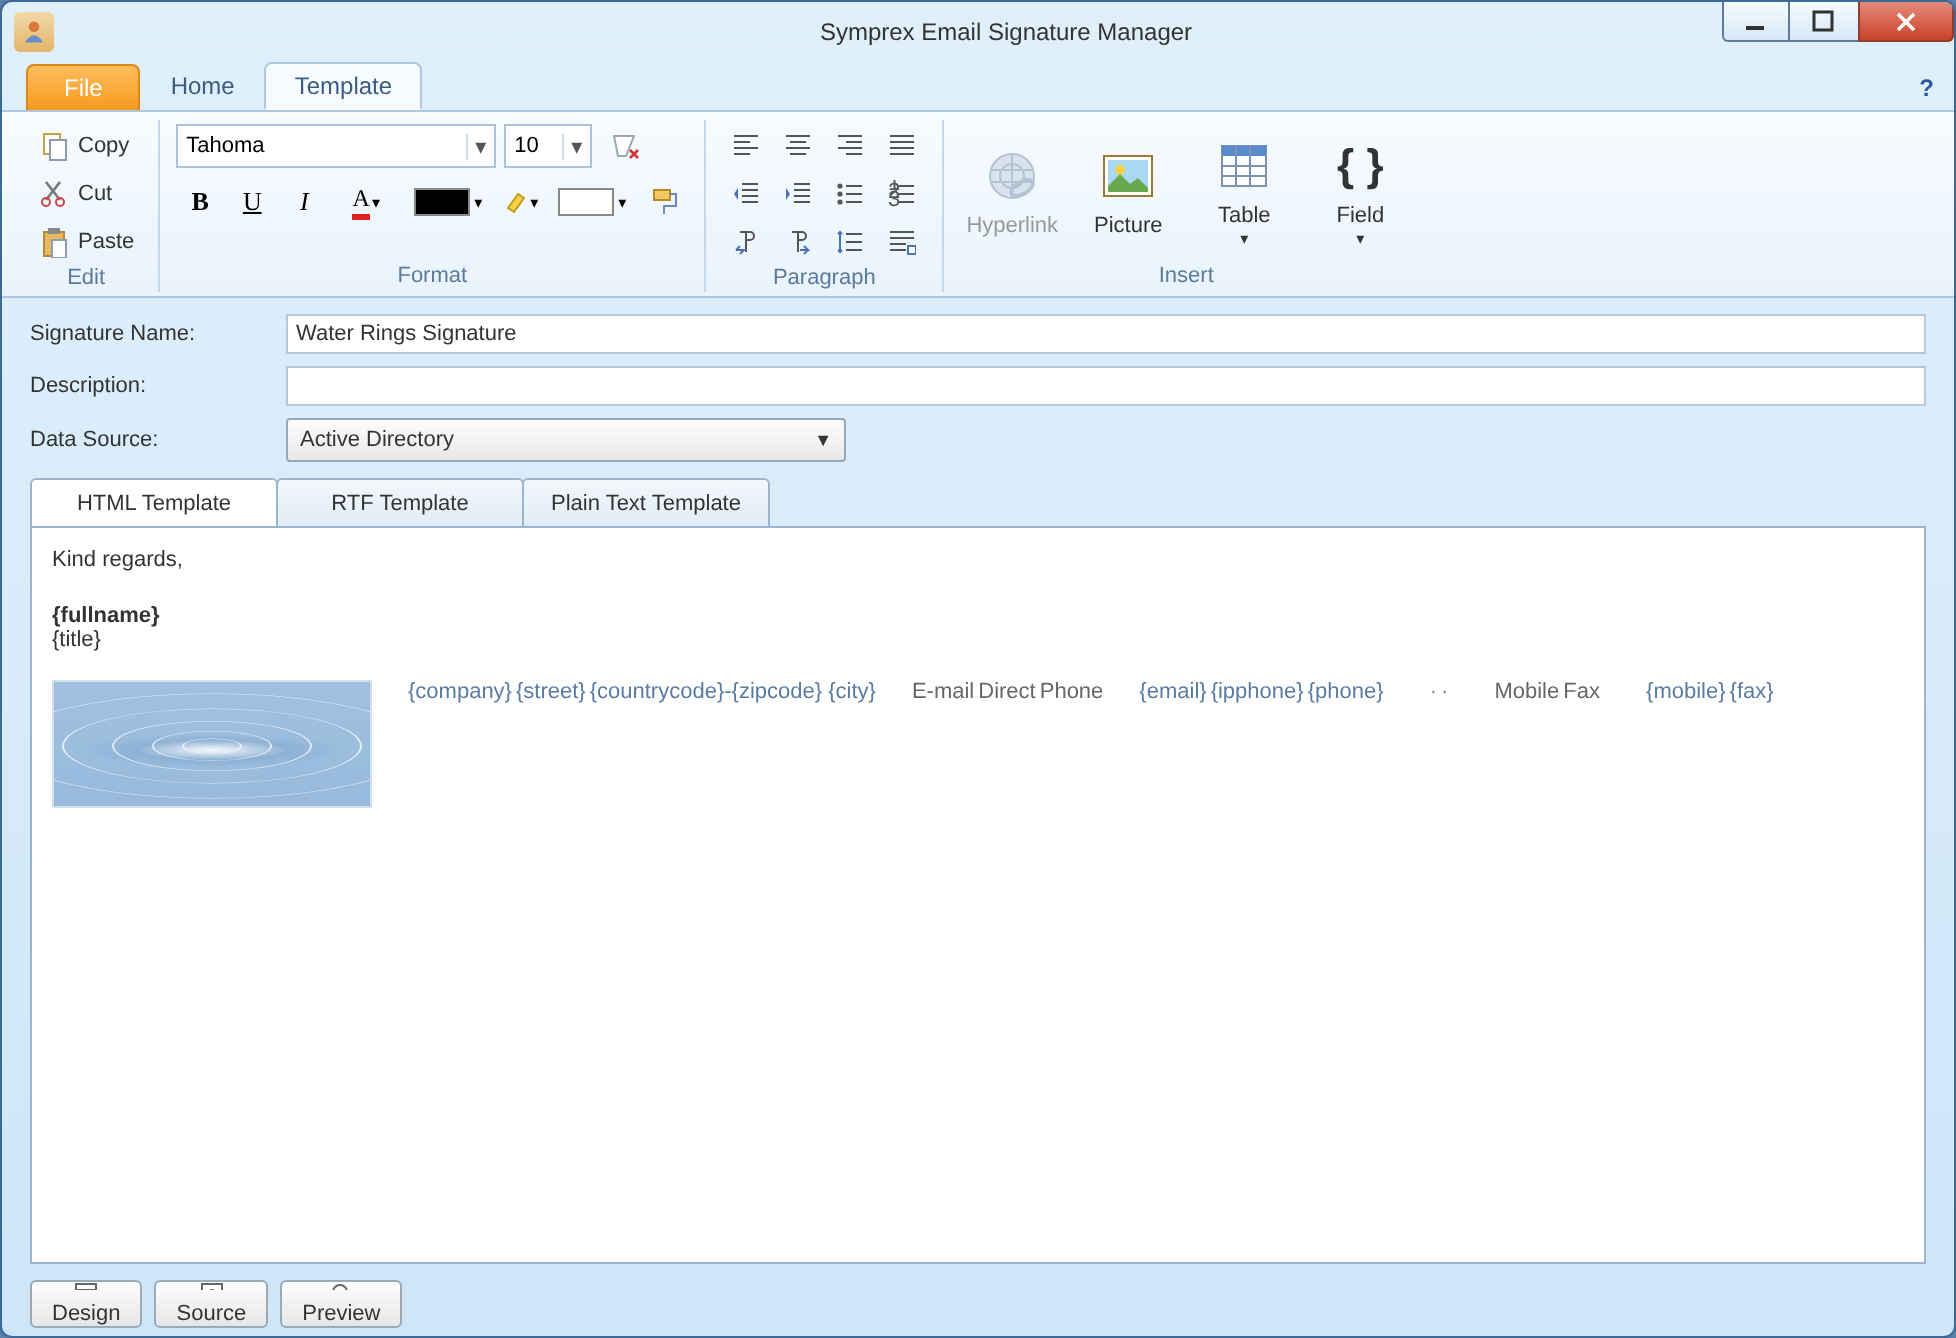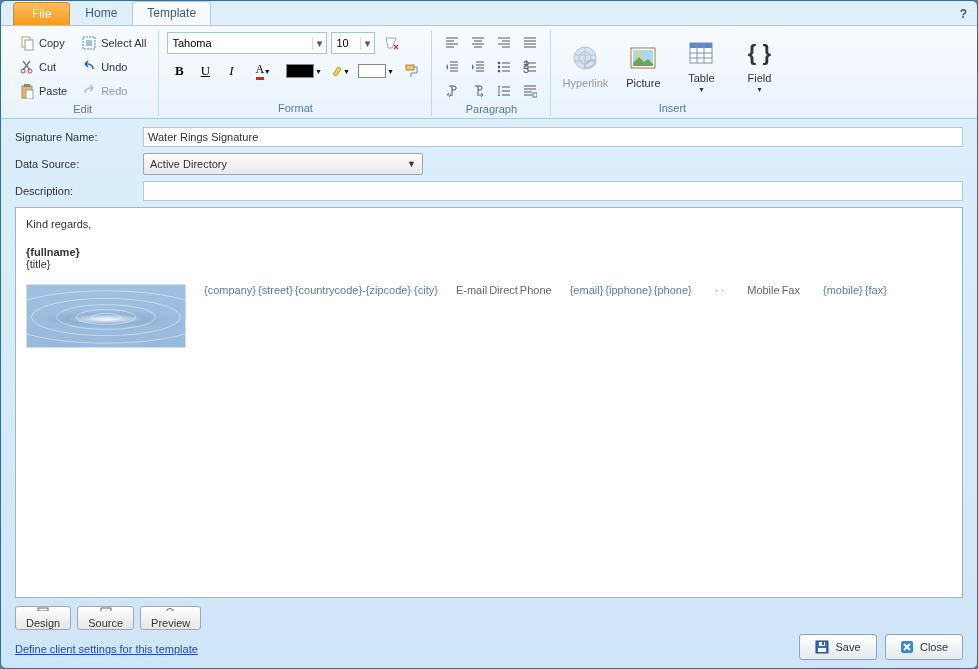--- a/index.html
+++ b/index.html
@@ -63,20 +63,46 @@
   .statusbar { height:24px; background:linear-gradient(#eef5fc,#d8e8f5); border-top:1px solid #aec8df; display:flex; align-items:center; padding:0 8px; color:#444; gap:6px; position:relative;}
   .statusbar .grip { position:absolute; right:4px; bottom:3px; color:#8aa3bd; font-size:13px; letter-spacing:-2px;}
   .para-icons { display:grid; grid-template-columns:repeat(4,24px); grid-template-rows:repeat(3,22px); gap:2px;}
   svg { display:block; }
 </style>
 </head>
 <body>
 
 <div class="window">
 
+  <div class="titlebar">
+    <div class="appicon">
+      <svg viewBox="0 0 16 16">
+          <circle cx="8" cy="5" r="3" fill="#d97a3a"></circle>
+          <path d="M3 14c1-3 4-4 5-4s4 1 5 4" fill="#6a8ec8"></path>
+        </svg>
+    </div>
+    <div class="title">Symprex Email Signature Manager</div>
+    <div class="winbtns">
+      <div class="winbtn minmax">
+          <svg width="12" height="12">
+            <rect x="1" y="8" width="9" height="2" fill="#333"></rect>
+          </svg>
+        </div>
+      <div class="winbtn max">
+          <svg width="12" height="12">
+            <rect x="1" y="1" width="9" height="9" fill="none" stroke="#333" stroke-width="1.5"></rect>
+          </svg>
+        </div>
+      <div class="winbtn close">
+          <svg width="14" height="12">
+            <path d="M3 2l8 8M11 2l-8 8" stroke="#fff" stroke-width="1.8"></path>
+          </svg>
+        </div>
+    </div>
+  </div>
 
   <div class="tabbar">
     <div class="filetab">File</div>
     <div class="ribtab">Home</div>
     <div class="ribtab active">Template</div>
     <div class="helpicon">?</div>
   </div>
 
   <div class="ribbon">
 
@@ -106,47 +132,20 @@
               <span class="icon16">
                 <svg width="16" height="16">
                   <rect x="3" y="3" width="10" height="12" fill="#e6b95e" stroke="#b8893a"></rect>
                   <rect x="5" y="1" width="6" height="3" fill="#888"></rect>
                   <rect x="7" y="7" width="7" height="9" fill="#fff" stroke="#8a9db5"></rect>
                 </svg>
               </span>
               <span>Paste</span>
             </div>
         </div>
-        <div class="col">
-          <div class="smallbtn">
-              <span class="icon16">
-                <svg width="16" height="16">
-                  <rect x="2" y="2" width="12" height="12" fill="none" stroke="#5a85c4" stroke-dasharray="2 1"></rect>
-                  <rect x="5" y="5" width="6" height="6" fill="#9fc2ea"></rect>
-                </svg>
-              </span>
-              <span>Select All</span>
-            </div>
-          <div class="smallbtn">
-              <span class="icon16">
-                <svg width="16" height="16">
-                  <path d="M12 10a5 5 0 0 0-5-5H4M4 5l3-3M4 5l3 3" fill="none" stroke="#2a65b8" stroke-width="1.6"></path>
-                </svg>
-              </span>
-              <span>Undo</span>
-            </div>
-          <div class="smallbtn disabled">
-              <span class="icon16">
-                <svg width="16" height="16">
-                  <path d="M4 10a5 5 0 0 1 5-5h3M12 5l-3-3M12 5l-3 3" fill="none" stroke="#bbb" stroke-width="1.6"></path>
-                </svg>
-              </span>
-              <span>Redo</span>
-            </div>
-        </div>
       </div>
       <div class="group-label">Edit</div>
     </div>
 
     <div class="group" style="min-width:250px">
       <div class="group-body" style="flex-direction:column; gap:6px; width:100%;">
         <div style="display:flex; gap:4px; align-items:center;">
           <div class="combo" style="width:160px">
               <span>Tahoma</span>
               <span class="arrow">▾</span>
@@ -336,34 +335,39 @@
   </div>
 
   <div class="formarea">
     <div class="formrow">
       <label>Signature Name:</label>
       <div class="textfield">
           <span>Water Rings Signature</span>
         </div>
     </div>
     <div class="formrow">
+      <label>Description:</label>
+      <div class="textfield">
+          <span></span>
+        </div>
+    </div>
+    <div class="formrow">
       <label>Data Source:</label>
       <div class="dropdown">
           <span>Active Directory</span>
           <span class="arr">▼</span>
         </div>
     </div>
-    <div class="formrow">
-      <label>Description:</label>
-      <div class="textfield">
-          <span></span>
-        </div>
-    </div>
-  </div>
-
+  </div>
+
+  <div class="doctabs">
+    <div class="doctab active">HTML Template</div>
+    <div class="doctab">RTF Template</div>
+    <div class="doctab">Plain Text Template</div>
+  </div>
 
   <div class="editor-wrap">
     <div class="editor">
       <div class="regards">Kind regards,</div>
       <div class="fullname">{fullname}</div>
       <div>{title}</div>
       <div class="sigtable">
         <div class="sigimg">
           <div class="ripple" style="width:30px;height:30px"></div>
           <div class="ripple" style="width:60px;height:60px"></div>
@@ -423,38 +427,15 @@
       </div>
     <div class="dbtn">
         <svg width="12" height="12">
           <circle cx="5" cy="5" r="3.5" fill="none" stroke="#666"></circle>
           <path d="M8 8l3 3" stroke="#666" stroke-width="1.5"></path>
         </svg>
         <span>Preview</span>
       </div>
   </div>
 
-  <div style="display:flex; align-items:center;">
-    <div class="linkrow" style="flex:1">
-      <a href="#">Define client settings for this template</a>
-    </div>
-    <div style="display:flex; gap:8px; padding:0 14px 8px 0;">
-      <div class="actbtn">
-          <svg width="14" height="14">
-            <rect x="1" y="1" width="12" height="12" fill="#3a6ab8" stroke="#2a4a88"></rect>
-            <rect x="3" y="8" width="8" height="4" fill="#fff"></rect>
-            <rect x="4" y="2" width="6" height="4" fill="#fff"></rect>
-            <rect x="7" y="2" width="2" height="3" fill="#3a6ab8"></rect>
-          </svg>
-          <span>Save</span>
-        </div>
-      <div class="actbtn">
-          <svg width="14" height="14">
-            <rect x="1" y="1" width="12" height="12" rx="2" fill="#3a8acc"></rect>
-            <path d="M4 4l6 6M10 4l-6 6" stroke="#fff" stroke-width="2"></path>
-          </svg>
-          <span>Close</span>
-        </div>
-    </div>
-  </div>
 
 
 </div>
 
 </body></html>

